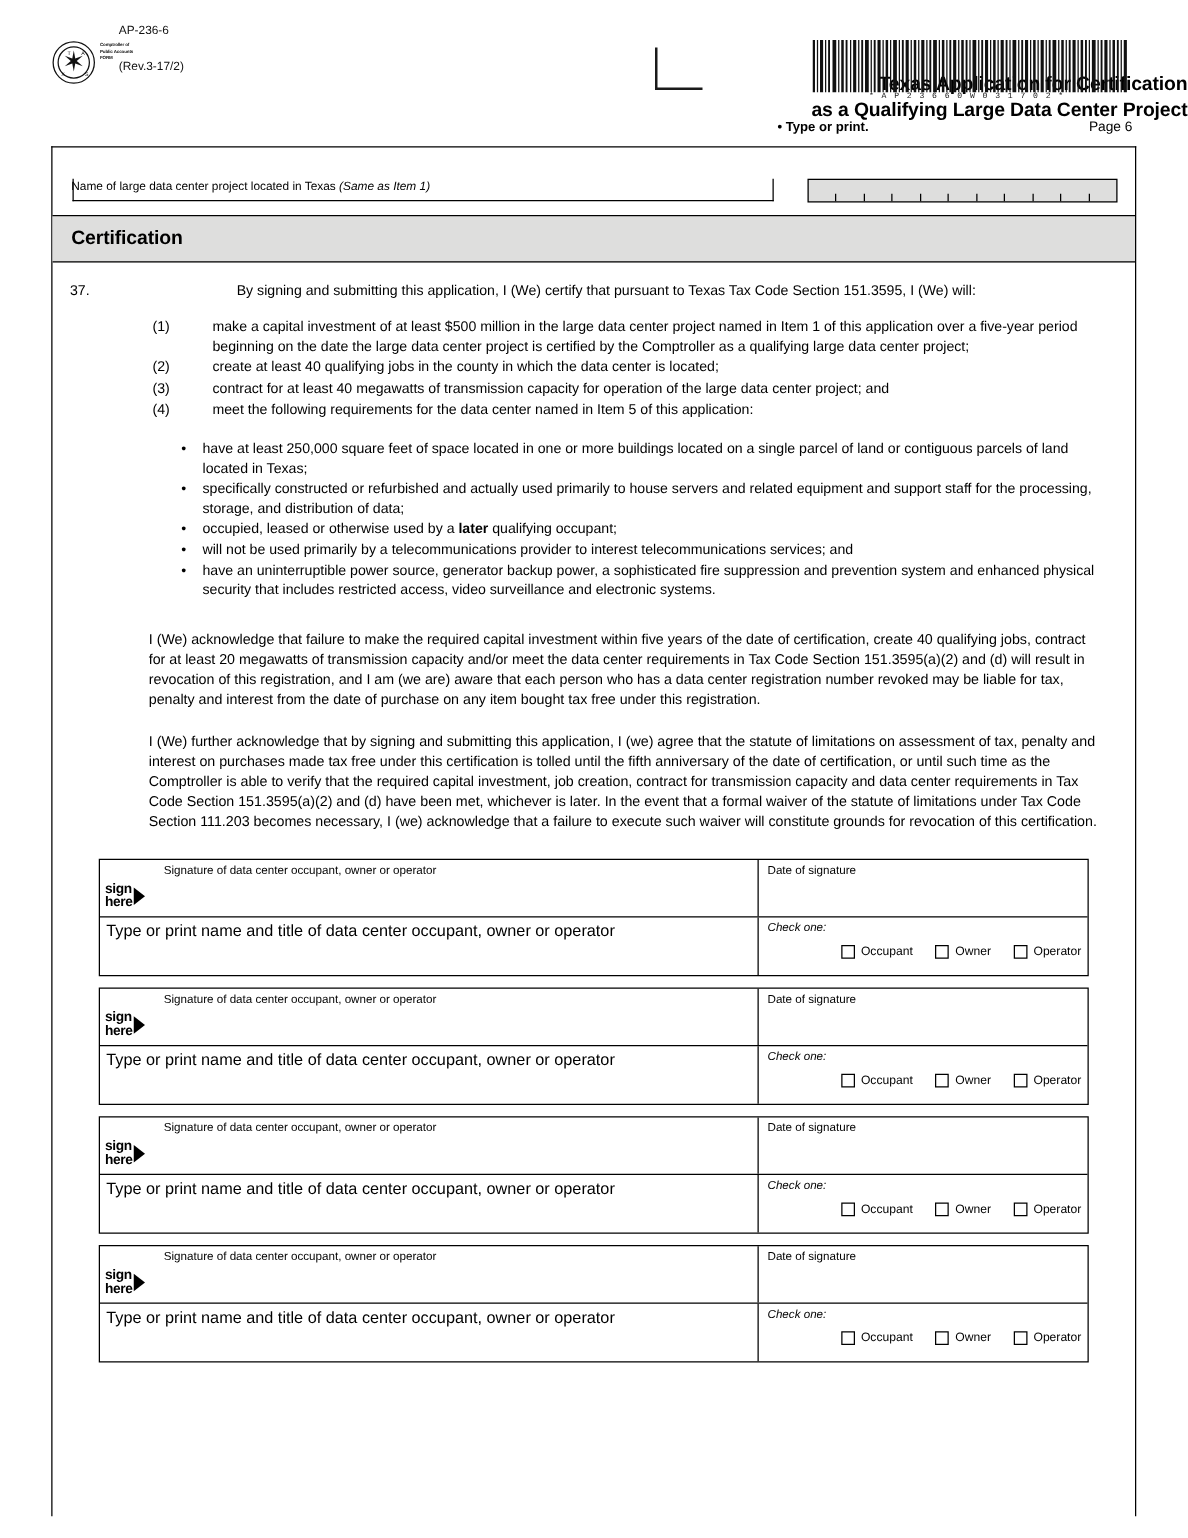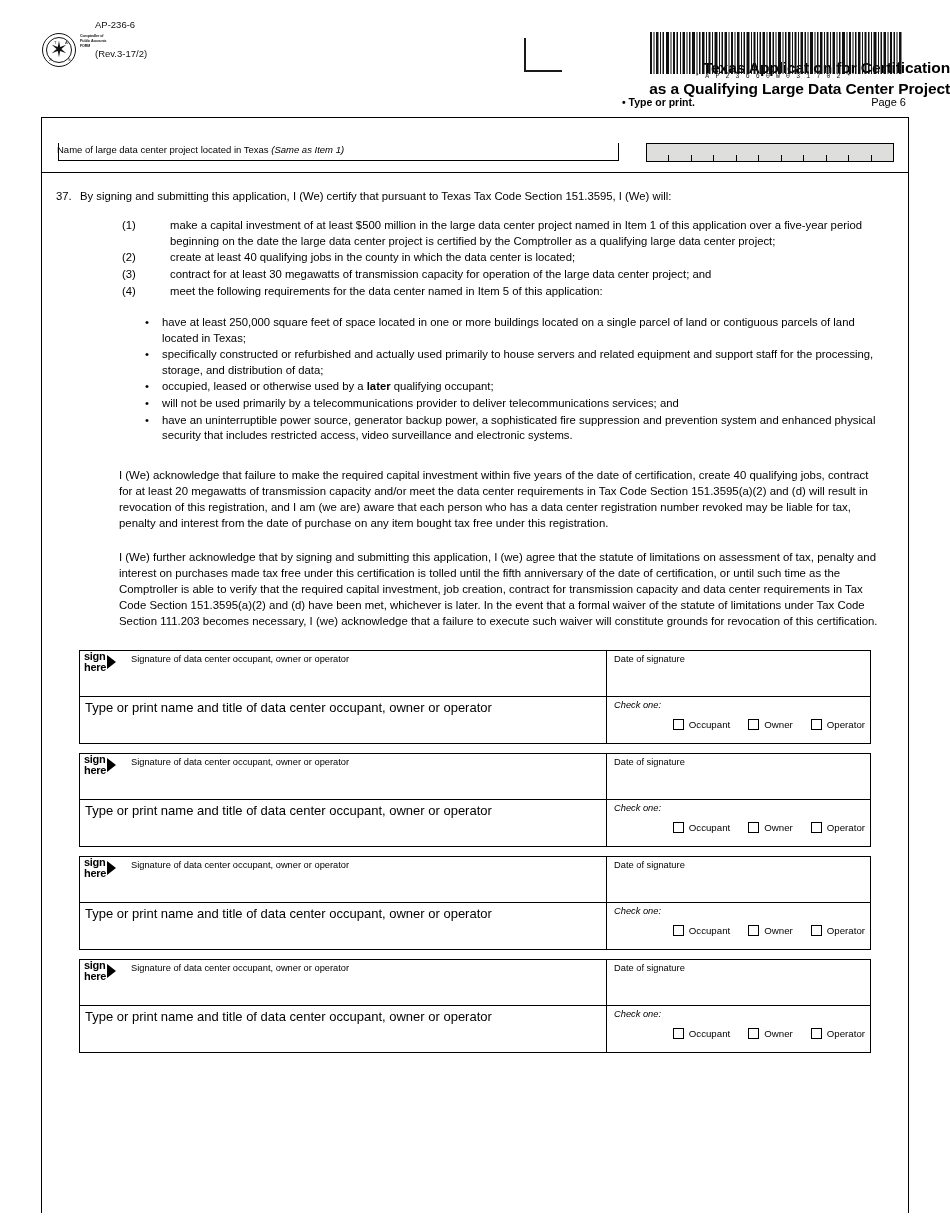--- a/index.html
+++ b/index.html
@@ -241,21 +241,21 @@
     padding: 0;
     position: relative;
   }
   .item37 {
     display: flex;
     padding: 16px 18px 0 14px;
     font-size: 11.3px;
     line-height: 1.35;
   }
   .item37 .num { width: 24px; flex: none; }
-  .item37 .txt { flex: 1; }
+  .item37 .txt { flex: 1; text-align: center; }
 
   .numbered {
     padding: 14px 22px 0 80px;
     font-size: 11.3px;
     line-height: 1.38;
   }
   .nrow {
     display: flex;
     margin-bottom: 1px;
   }
@@ -304,21 +304,21 @@
   }
   .sig-caption {
     position: absolute;
     left: 51px;
     top: 3px;
     font-size: 9.3px;
   }
   .sign-here {
     position: absolute;
     left: 4px;
-    top: 0;
+    top: 18px;
     display: flex;
     align-items: center;
   }
   .sign-here-words {
     font-size: 11px;
     font-weight: bold;
     line-height: 0.98;
     letter-spacing: -0.3px;
   }
   .sign-here-words span { display: block; }
@@ -527,40 +527,43 @@
           <span></span>
           <span></span>
           <span></span>
           <span></span>
           <span></span>
           <span></span>
           <span></span>
       </div>
     </div>
 
+    <div class="cert-banner">
+      <div class="cert-banner-text">Certification</div>
+    </div>
 
     <div class="content">
 
       <div class="item37">
         <div class="num">37.</div>
         <div class="txt">By signing and submitting this application, I (We) certify that pursuant to Texas Tax Code Section 151.3595, I (We) will:</div>
       </div>
 
       <div class="numbered">
         <div class="nrow">
           <div class="nlab">(1)</div>
           <div class="ntxt">make a capital investment of at least $500 million in the large data center project named in Item 1 of this application over a five-year period beginning on the date the large data center project is certified by the Comptroller as a qualifying large data center project;</div>
         </div>
         <div class="nrow">
           <div class="nlab">(2)</div>
           <div class="ntxt">create at least 40 qualifying jobs in the county in which the data center is located;</div>
         </div>
         <div class="nrow">
           <div class="nlab">(3)</div>
-          <div class="ntxt">contract for at least 30 megawatts of transmission capacity for operation of the large data center project; and</div>
+          <div class="ntxt">contract for at least 40 megawatts of transmission capacity for operation of the large data center project; and</div>
         </div>
         <div class="nrow">
           <div class="nlab">(4)</div>
           <div class="ntxt">meet the following requirements for the data center named in Item 5 of this application:</div>
         </div>
       </div>
 
       <div class="bullets">
         <div class="brow">
           <div class="bdot">•</div>
@@ -569,21 +572,21 @@
         <div class="brow">
           <div class="bdot">•</div>
           <div class="btxt">specifically constructed or refurbished and actually used primarily to house servers and related equipment and support staff for the processing, storage, and distribution of data;</div>
         </div>
         <div class="brow">
           <div class="bdot">•</div>
           <div class="btxt"><span>occupied, leased or otherwise used by a </span><b>later</b><span> qualifying occupant;</span></div>
         </div>
         <div class="brow">
           <div class="bdot">•</div>
-          <div class="btxt">will not be used primarily by a telecommunications provider to deliver telecommunications services; and</div>
+          <div class="btxt">will not be used primarily by a telecommunications provider to interest telecommunications services; and</div>
         </div>
         <div class="brow">
           <div class="bdot">•</div>
           <div class="btxt">have an uninterruptible power source, generator backup power, a sophisticated fire suppression and prevention system and enhanced physical security that includes restricted access, video surveillance and electronic systems.</div>
         </div>
       </div>
 
       <div class="para p1">I (We) acknowledge that failure to make the required capital investment within five years of the date of certification, create 40 qualifying jobs, contract for at least 20 megawatts of transmission capacity and/or meet the data center requirements in Tax Code Section 151.3595(a)(2) and (d) will result in revocation of this registration, and I am (we are) aware that each person who has a data center registration number revoked may be liable for tax, penalty and interest from the date of purchase on any item bought tax free under this registration.</div>
       <div class="para p2">I (We) further acknowledge that by signing and submitting this application, I (we) agree that the statute of limitations on assessment of tax, penalty and interest on purchases made tax free under this certification is tolled until the fifth anniversary of the date of certification, or until such time as the Comptroller is able to verify that the required capital investment, job creation, contract for transmission capacity and data center requirements in Tax Code Section 151.3595(a)(2) and (d) have been met, whichever is later. In the event that a formal waiver of the statute of limitations under Tax Code Section 111.203 becomes necessary, I (we) acknowledge that a failure to execute such waiver will constitute grounds for revocation of this certification.</div>
 

